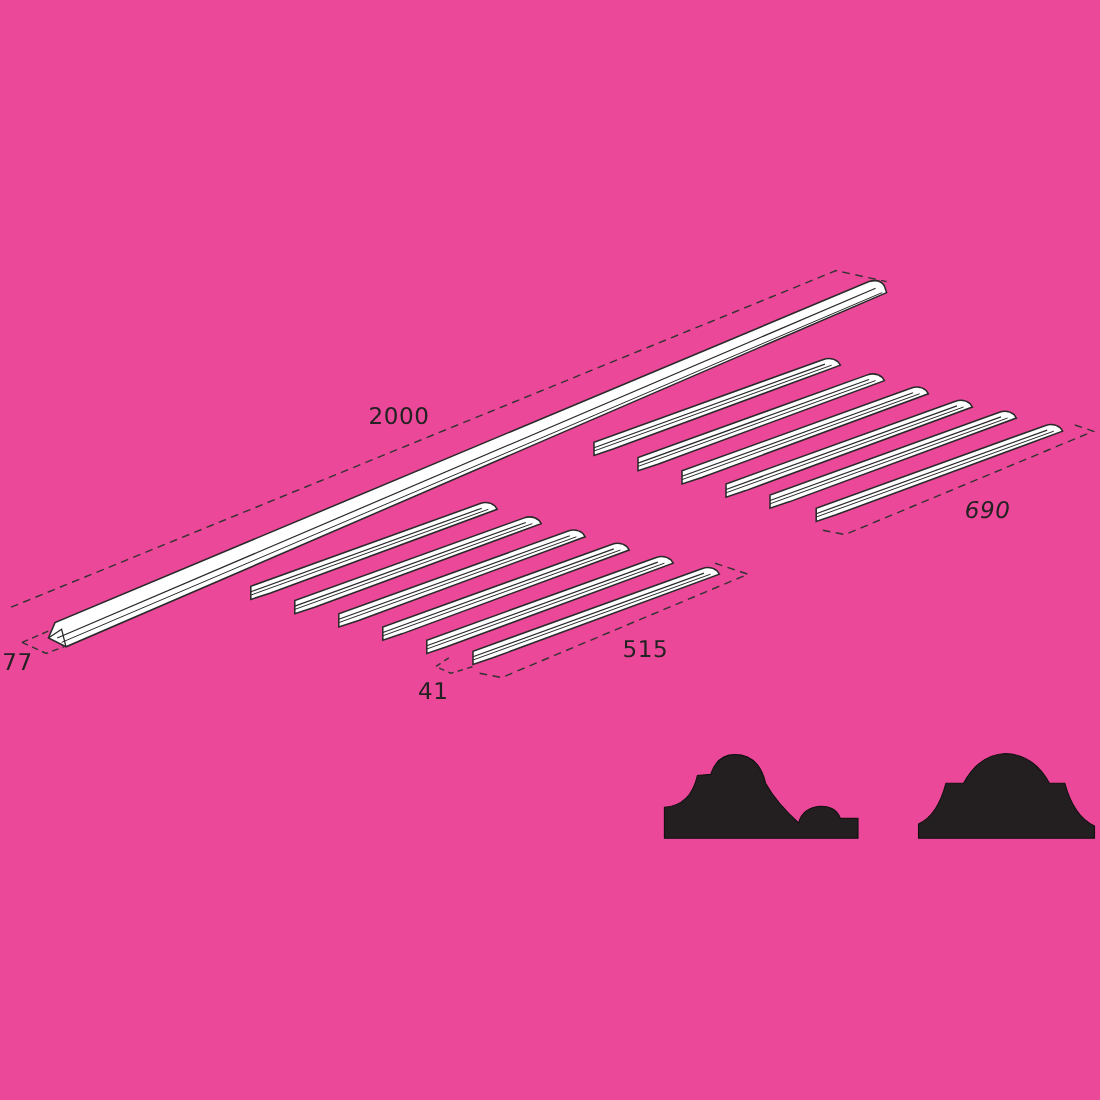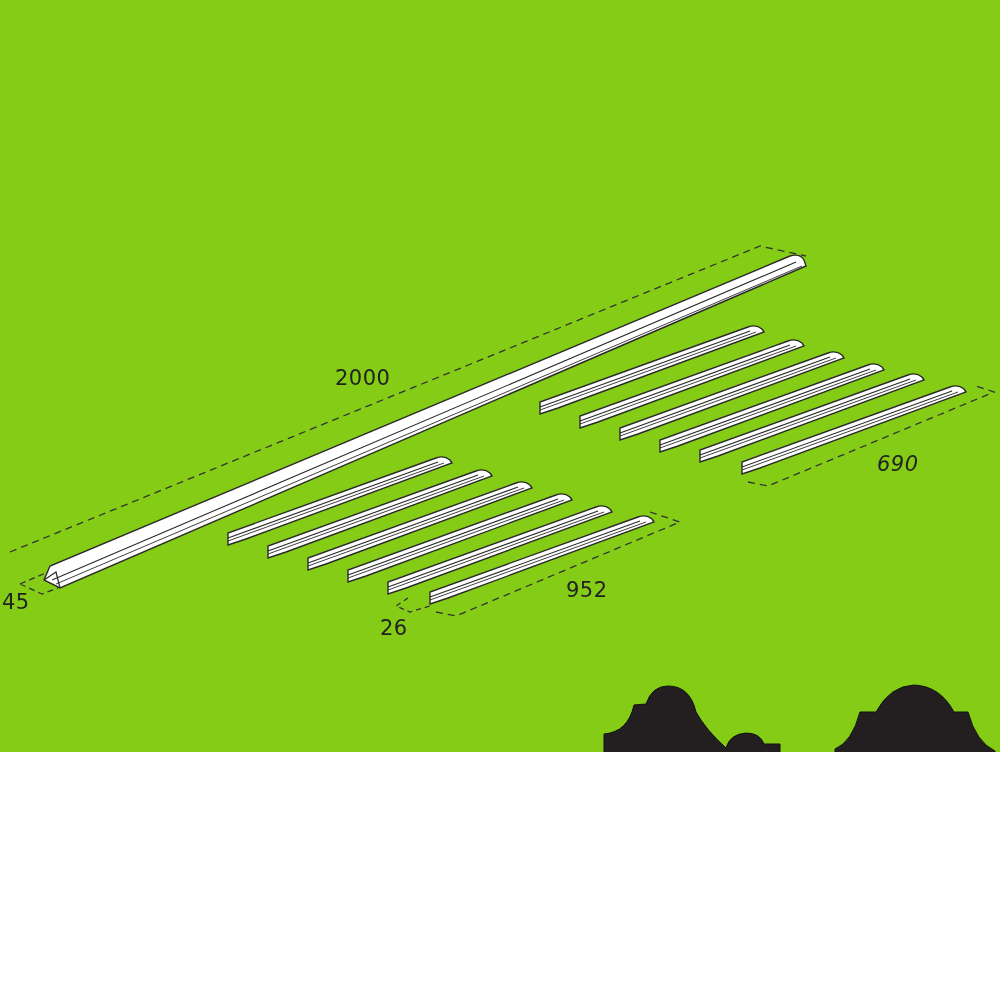--- a/index.html
+++ b/index.html
@@ -1,16 +1,16 @@
 <!DOCTYPE html>
 <html><head>
 <meta charset="utf-8">
 <style>
   html,body{margin:0;padding:0;background:#ffffff;}
-  #stage{position:relative;width:1000px;height:752px;background:#84cc16;overflow:hidden;}
+  #stage{position:relative;width:1000px;height:1000px;background:#ec4899;overflow:hidden;}
   svg{position:absolute;left:0;top:0;}
   .lbl{position:absolute;font-family:"DejaVu Sans",sans-serif;font-size:21px;color:#222;letter-spacing:0.5px;}
 </style>
 </head>
 <body>
 
 <div id="stage">
 <svg width="1000" height="1000" viewBox="0 0 1000 1000">
   <defs>
     <g id="stripA">
@@ -50,17 +50,17 @@
     <use href="#stripA" x="700" y="462"></use>
     <use href="#stripA" x="742" y="474"></use>
   </g>
   <path d="M748,482 L768,486 L994,392 L976,386" fill="none" stroke="#333" stroke-width="1.3" stroke-dasharray="7,5"></path>
 
   <path fill="#231f20" stroke="#111" stroke-width="1" d="M604,762 L604,734 Q628,732 634,705 L646,704 Q652,686 668,686 Q690,686 696,712 Q706,730 726,748 Q730,734 746,733 Q760,733 764,744 L780,744 L780,762 Z"></path>
   <path fill="#231f20" stroke="#111" stroke-width="1" d="M835,762 L835,749 Q852,742 860,712 L876,712 Q890,686 914,685 Q940,686 954,712 L968,712 Q976,742 995,751 L995,762 Z"></path>
 </svg>
 
 <div class="lbl" style="left:335px;top:366px;">2000</div>
-<div class="lbl" style="left:2px;top:590px;">45</div>
-<div class="lbl" style="left:566px;top:578px;">952</div>
-<div class="lbl" style="left:380px;top:616px;">26</div>
+<div class="lbl" style="left:2px;top:590px;">77</div>
+<div class="lbl" style="left:566px;top:578px;">515</div>
+<div class="lbl" style="left:380px;top:616px;">41</div>
 <div class="lbl" style="left:877px;top:452px;font-style:italic;">690</div>
 </div>
 
 </body></html>

